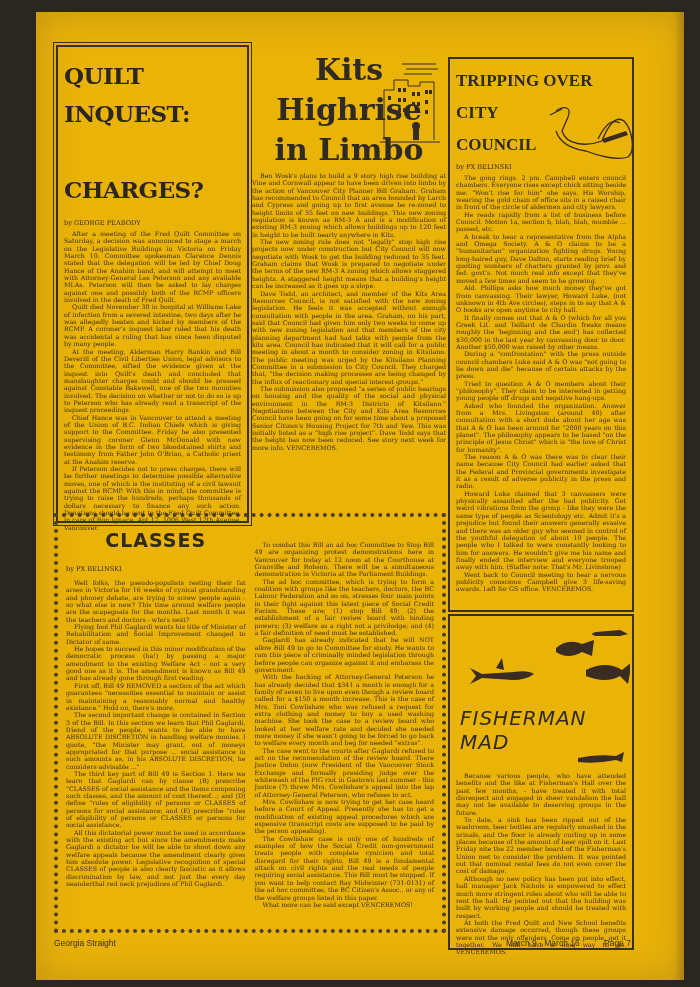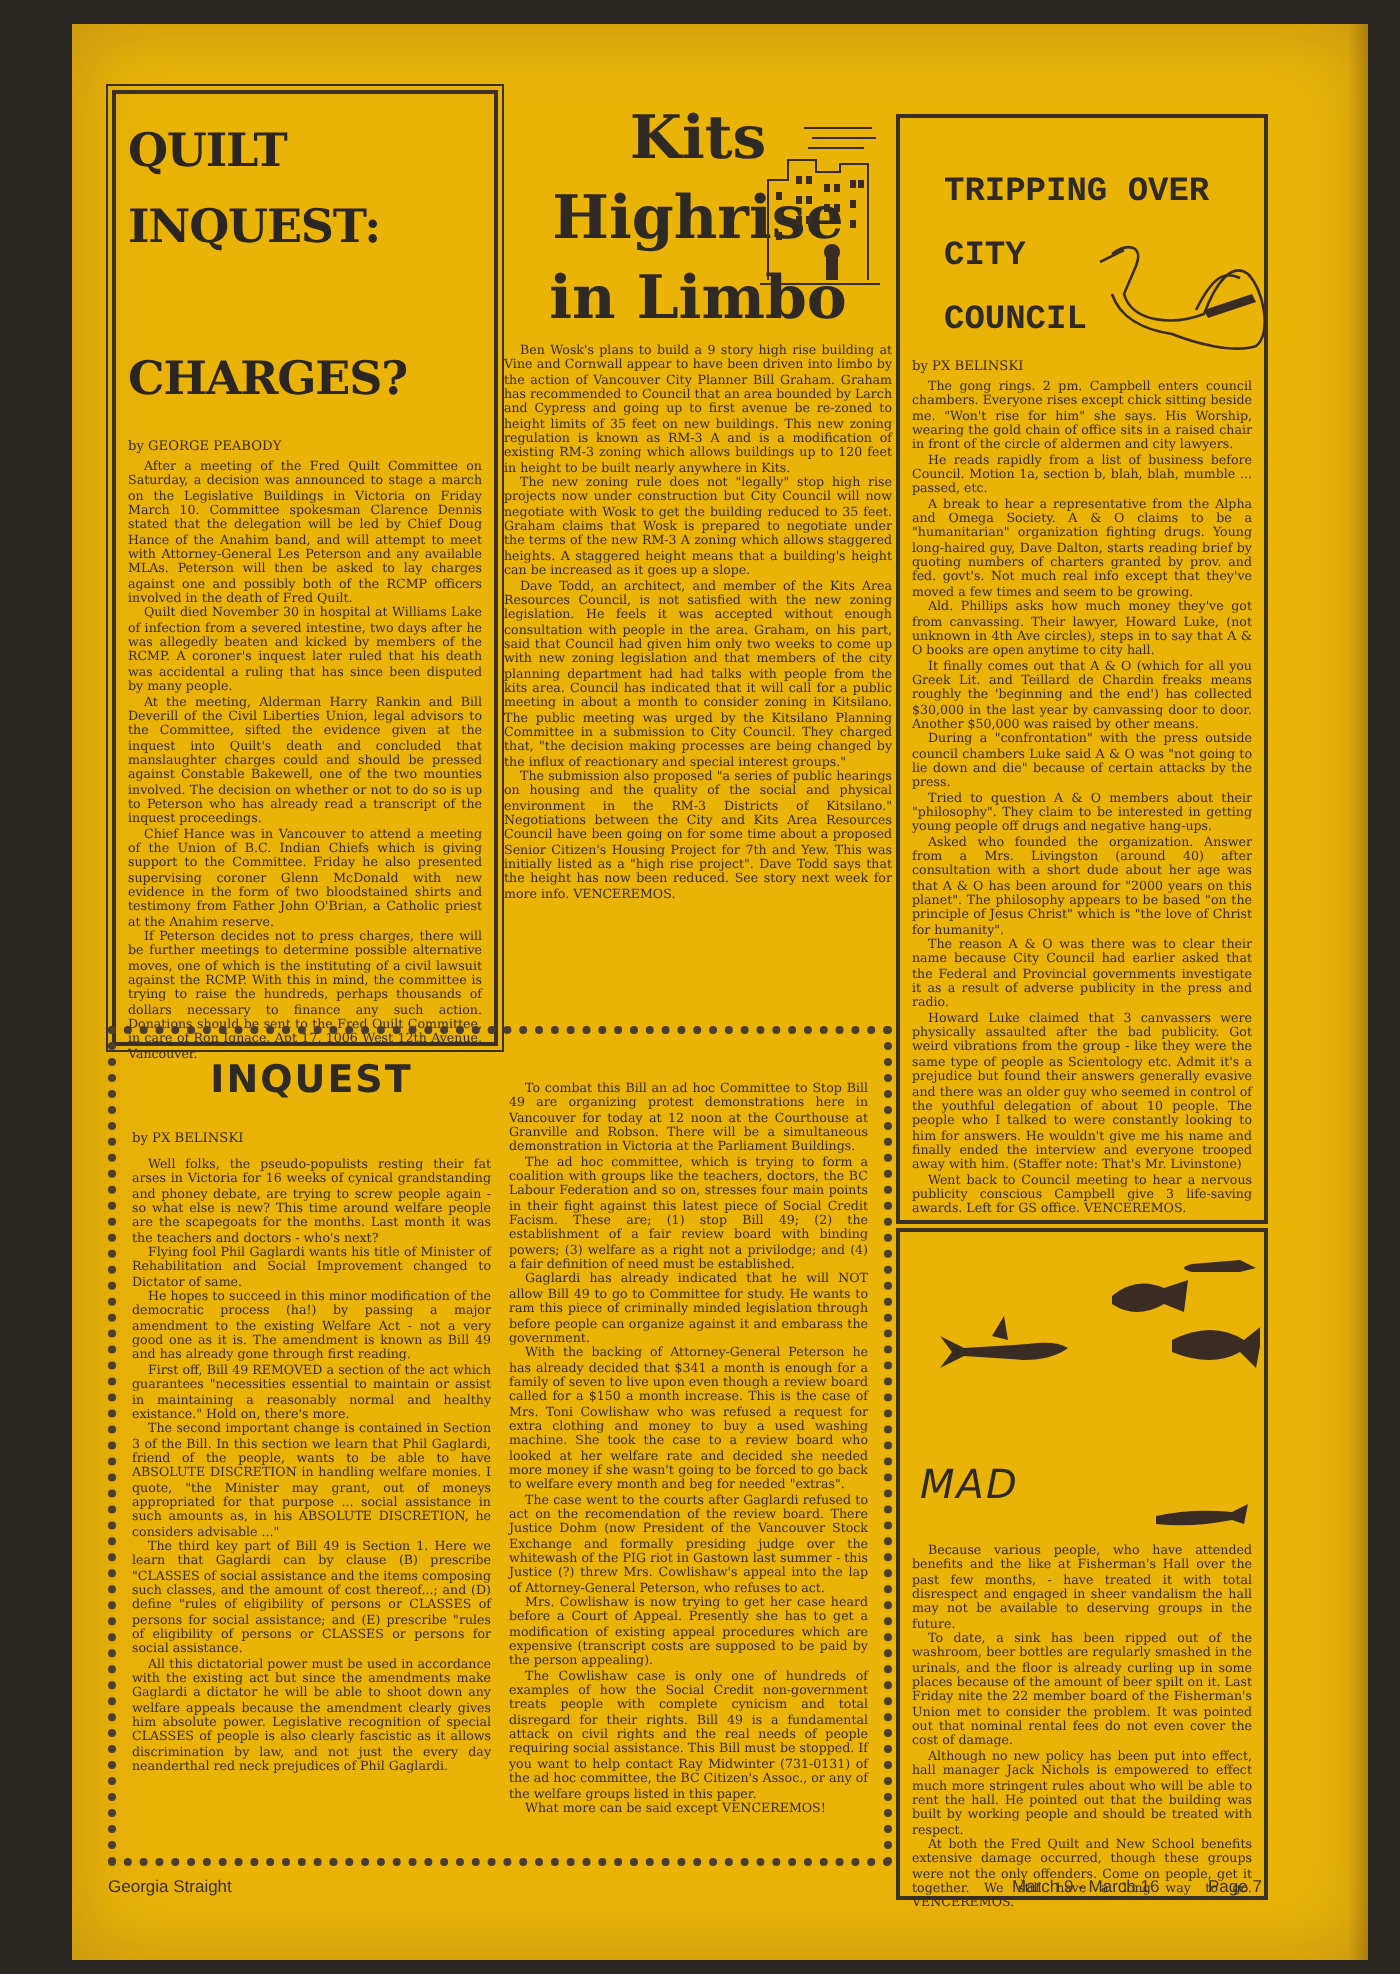--- a/index.html
+++ b/index.html
@@ -14,21 +14,21 @@
   .dbl{outline:1px solid #3a3028;outline-offset:2px;}
   .rope{position:absolute;border:4px dotted #4b3d30;box-sizing:border-box;}
   
   #quilt{left:20px;top:33px;width:193px;height:478px;padding:6px 6px;}
   #quilt h1{margin:4px 0 0 0;font-family:"DejaVu Serif",serif;font-weight:bold;color:#2b2622;font-size:23px;line-height:38px;letter-spacing:-.6px;}
   
   #kits{position:absolute;left:216px;top:38px;width:194px;height:468px;}
   #kits h1{margin:0;font-family:"DejaVu Serif",serif;font-weight:bold;color:#2f2a24;font-size:30px;line-height:40px;}
   
   #trip{left:412px;top:45px;width:186px;height:555px;padding:6px 6px;}
-  #trip h1{margin:16px;font-family:Liberation Mono, monospace;font-weight:bold;color:#2f2a24;font-size:17px;line-height:32px;}
+  #trip h1{margin:0;font-family:Liberation Serif, serif;font-weight:bold;color:#2f2a24;font-size:17px;line-height:32px;}
   
   #fascist{left:18px;top:501px;width:392px;height:420px;padding:10px 8px;}
   #fascist h1{margin:0;text-align:center;font-family:"DejaVu Sans",sans-serif;font-weight:bold;color:#2f2a24;font-size:19px;line-height:26px;letter-spacing:1px;}
   .col2{display:flex;gap:9px;}
   .col2>div{flex:1;}
   
   #fish{left:412px;top:602px;width:186px;height:336px;padding:6px 6px;}
   #fish h1{margin:0;font-family:"DejaVu Sans",sans-serif;font-weight:normal;font-style:italic;color:#2f2a24;font-size:20px;line-height:24px;letter-spacing:1px;}
   .foot{position:absolute;font-family:Liberation Sans, sans-serif;font-size:8.5px;color:#3a3028;}
 </style>
@@ -126,21 +126,21 @@
       <p>The reason A &amp; O was there was to clear their name because City Council had earlier asked that the Federal and Provincial governments investigate it as a result of adverse publicity in the press and radio.</p>
       <p>Howard Luke claimed that 3 canvassers were physically assaulted after the bad publicity. Got weird vibrations from the group - like they were the same type of people as Scientology etc. Admit it's a prejudice but found their answers generally evasive and there was an older guy who seemed in control of the youthful delegation of about 10 people. The people who I talked to were constantly looking to him for answers. He wouldn't give me his name and finally ended the interview and everyone trooped away with him. (Staffer note: That's Mr. Livinstone)</p>
       <p>Went back to Council meeting to hear a nervous publicity conscious Campbell give 3 life-saving awards. Left for GS office. VENCEREMOS.</p>
     </div>
   </div>
 
   <div class="rope" id="fascist">
     <div class="col2">
       <div>
         <h1>
-          <span>INQUEST</span><br>
+          <span>CLASSES</span><br>
         </h1>
         <div class="byline" style="margin:12px 0 6px 0">by PX BELINSKI</div>
         <div class="txt">
           <p>Well folks, the pseudo-populists resting their fat arses in Victoria for 16 weeks of cynical grandstanding and phoney debate, are trying to screw people again - so what else is new? This time around welfare people are the scapegoats for the months. Last month it was the teachers and doctors - who's next?</p>
           <p>Flying fool Phil Gaglardi wants his title of Minister of Rehabilitation and Social Improvement changed to Dictator of same.</p>
           <p>He hopes to succeed in this minor modification of the democratic process (ha!) by passing a major amendment to the existing Welfare Act - not a very good one as it is. The amendment is known as Bill 49 and has already gone through first reading.</p>
           <p>First off, Bill 49 REMOVED a section of the act which guarantees "necessities essential to maintain or assist in maintaining a reasonably normal and healthy existance." Hold on, there's more.</p>
           <p>The second important change is contained in Section 3 of the Bill. In this section we learn that Phil Gaglardi, friend of the people, wants to be able to have ABSOLUTE DISCRETION in handling welfare monies. I quote, "the Minister may grant, out of moneys appropriated for that purpose ... social assistance in such amounts as, in his ABSOLUTE DISCRETION, he considers advisable ..."</p>
           <p>The third key part of Bill 49 is Section 1. Here we learn that Gaglardi can by clause (B) prescribe "CLASSES of social assistance and the items composing such classes, and the amount of cost thereof...; and (D) define "rules of eligibility of persons or CLASSES of persons for social assistance; and (E) prescribe "rules of eligibility of persons or CLASSES or persons for social assistance.</p>
           <p>All this dictatorial power must be used in accordance with the existing act but since the amendments make Gaglardi a dictator he will be able to shoot down any welfare appeals because the amendment clearly gives him absolute power. Legislative recognition of special CLASSES of people is also clearly fascistic as it allows discrimination by law, and not just the every day neanderthal red neck prejudices of Phil Gaglardi.</p>
@@ -165,21 +165,21 @@
         <g fill="#3a2c22">
           <path d="M140 10 L164 8 L172 12 L164 14 L140 14 Q132 12 140 10Z"></path>
           <path d="M100 26 Q112 16 126 22 L138 18 L136 34 L126 30 Q112 38 100 30Z"></path>
           <path d="M130 48 Q150 38 166 48 L176 40 L172 62 L164 54 Q150 62 130 54Z"></path>
           <path d="M14 46 L26 52 L58 50 Q72 48 78 52 Q70 58 56 58 L26 56 L14 62 L20 54Z"></path>
           <path d="M40 46 L46 36 L48 48Z"></path>
           <path d="M122 136 Q140 132 160 134 L168 130 L166 140 L160 138 Q140 142 122 140Z"></path>
         </g>
       </svg>
       <h1 style="position:absolute;left:4px;top:84px">
-        <br>
+        <span>FISHERMAN</span><br>
         <span>MAD</span>
       </h1>
     </div>
     <div class="txt">
       <p>Because various people, who have attended benefits and the like at Fisherman's Hall over the past few months, - have treated it with total disrespect and engaged in sheer vandalism the hall may not be available to deserving groups in the future.</p>
       <p>To date, a sink has been ripped out of the washroom, beer bottles are regularly smashed in the urinals, and the floor is already curling up in some places because of the amount of beer spilt on it. Last Friday nite the 22 member board of the Fisherman's Union met to consider the problem. It was pointed out that nominal rental fees do not even cover the cost of damage.</p>
       <p>Although no new policy has been put into effect, hall manager Jack Nichols is empowered to effect much more stringent rules about who will be able to rent the hall. He pointed out that the building was built by working people and should be treated with respect.</p>
       <p>At both the Fred Quilt and New School benefits extensive damage occurred, though these groups were not the only offenders. Come on people, get it together. We still have a long way to go. VENCEREMOS.</p>
     </div>
   </div>

